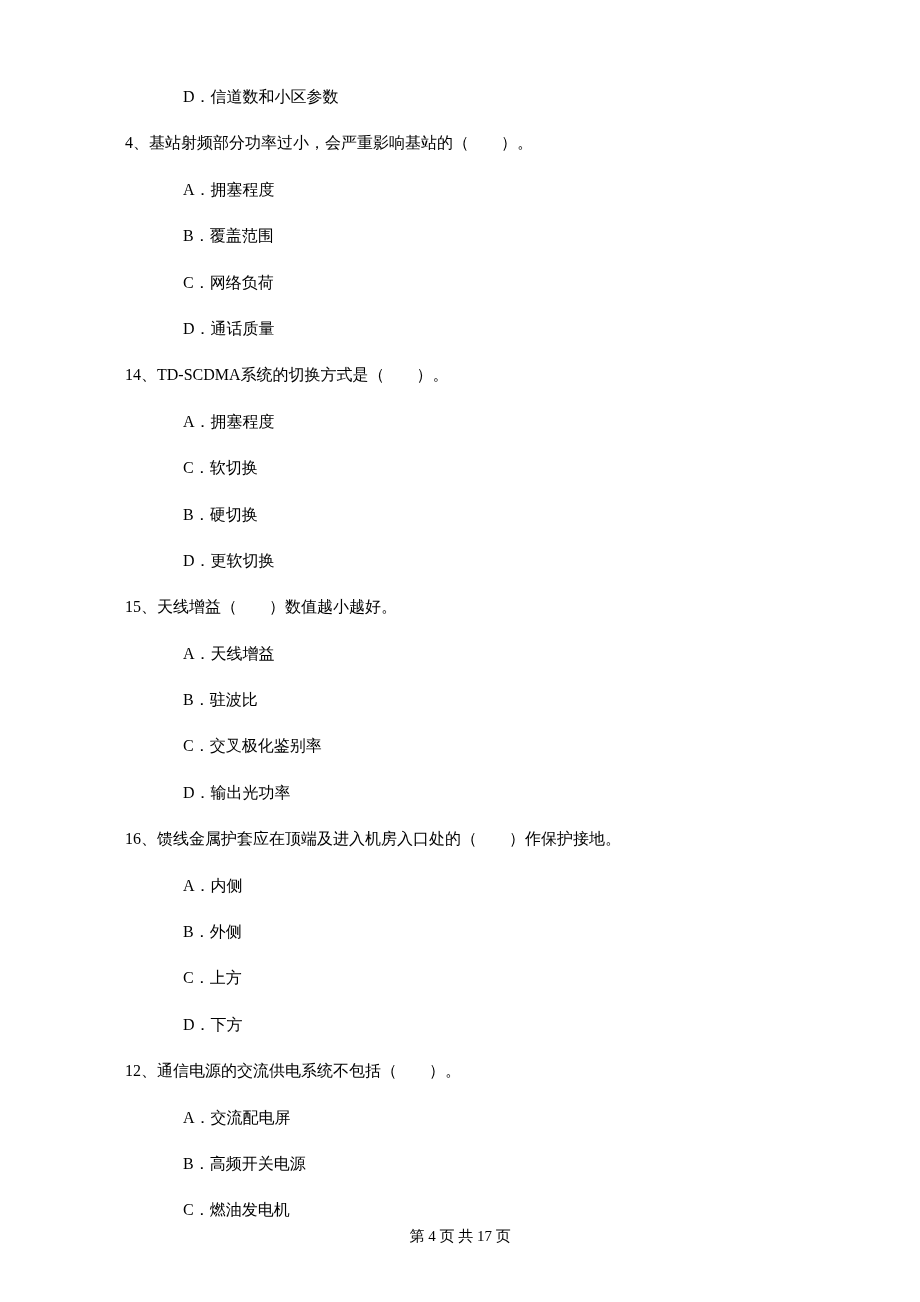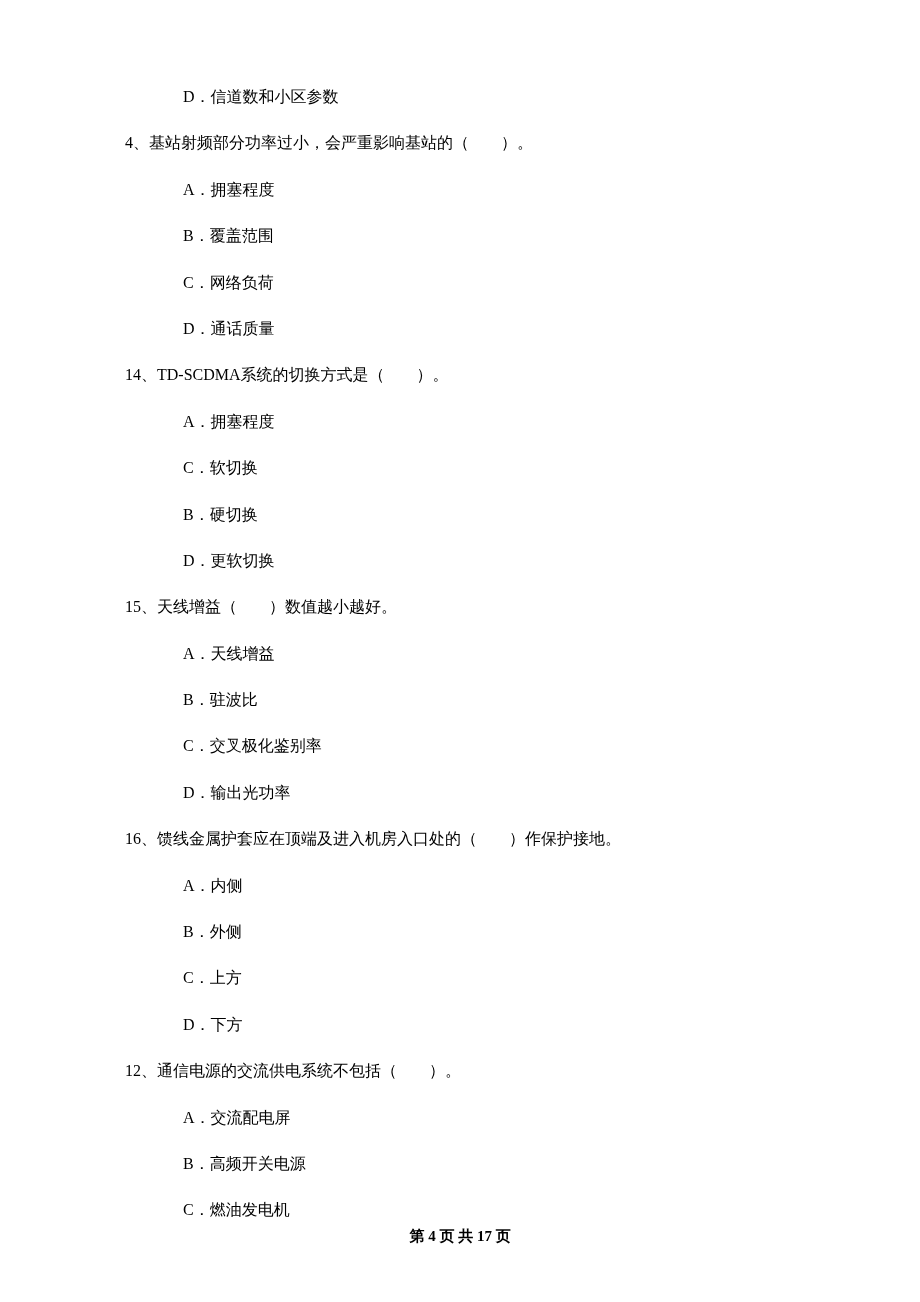--- a/index.html
+++ b/index.html
@@ -25,21 +25,20 @@
     margin-bottom: 24px;
     line-height: 1.4;
   }
   .footer {
     position: absolute;
     bottom: 56px;
     left: 0;
     right: 0;
     text-align: center;
     font-size: 15px;
-    font-weight: bold;
   }
 </style>
 </head>
 <body>
 
 <div class="page">
 
   <div class="option-row">D．信道数和小区参数</div>
 
   <div class="question-row">

